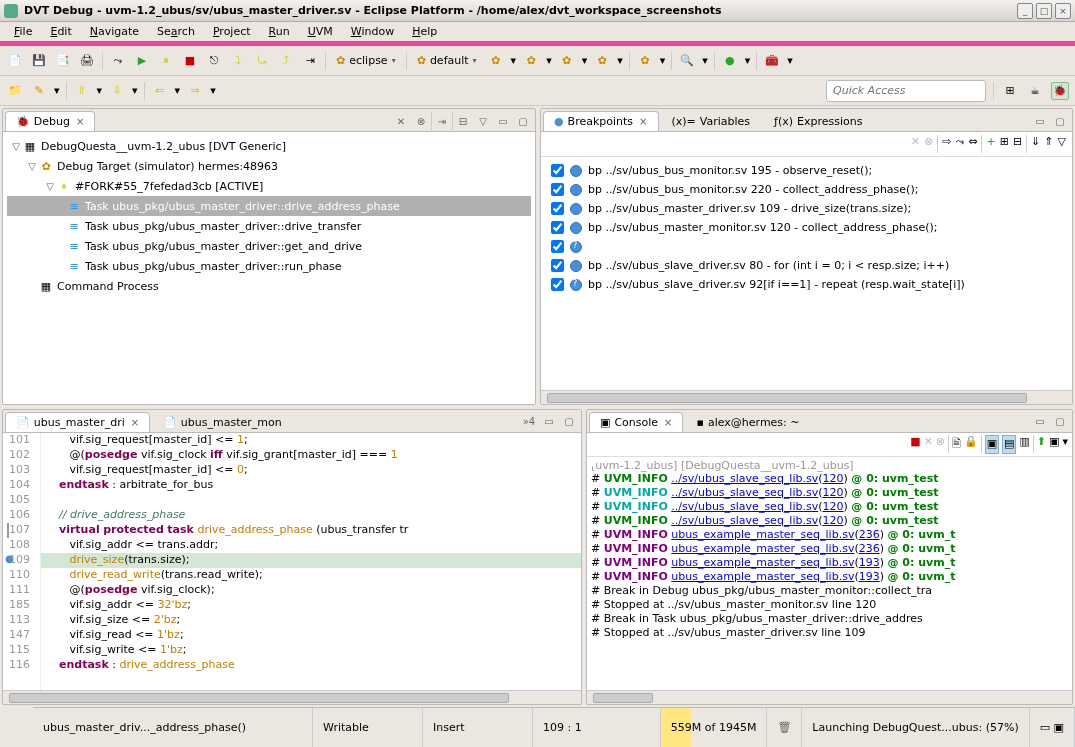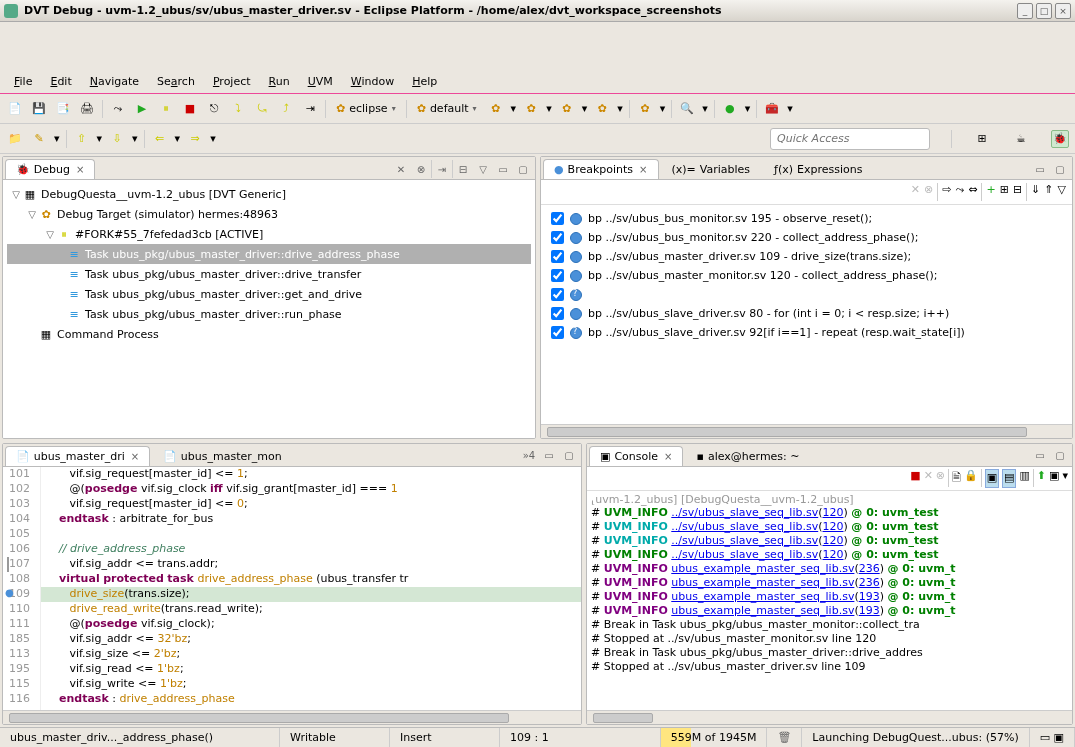--- a/index.html
+++ b/index.html
@@ -2,21 +2,21 @@
 <html><head>
 <meta charset="utf-8">
 <style>
 * { box-sizing: border-box; margin: 0; padding: 0; font-family: "DejaVu Sans", Arial, sans-serif; font-size: 11px; }
 body { background: #ebe7e0; width: 1075px; height: 747px; overflow: hidden; display: flex; flex-direction: column; }
 .titlebar { height: 22px; background: linear-gradient(#f4f2ee,#d8d4cc); display: flex; align-items: center; padding: 0 4px; border-bottom: 1px solid #aaa; }
 .titlebar .icon { width: 14px; height: 14px; background: #5a8; border-radius: 3px; margin-right: 6px; }
 .titlebar .title { font-weight: bold; flex: 1; }
 .win-buttons { display: flex; gap: 3px; }
 .win-buttons div { width: 16px; height: 16px; border: 1px solid #888; background: #eee; border-radius: 2px; display:flex;align-items:center;justify-content:center;font-size:9px;color:#555; }
-.menubar { height: 24px; background: #ebe7e0; display: flex; align-items: center; padding: 0 6px; border-bottom: 1px solid #ec4899; gap: 2px; margin-top: 48px; }
+.menubar { height: 24px; background: #ebe7e0; display: flex; align-items: center; padding: 0 6px; border-bottom: 5px solid #ec4899; gap: 2px; }
 .menubar span { padding: 3px 8px; }
 .menubar span u { text-decoration: underline; }
 .toolbar { height: 30px; background: #ebe7e0; display: flex; align-items: center; padding: 0 6px; gap: 6px; border-bottom: 1px solid #ccc; }
 .toolbar2 { height: 30px; background: #ebe7e0; display: flex; align-items: center; padding: 0 6px; gap: 6px; border-bottom: 1px solid #ccc; justify-content: space-between; }
 .tbtn { width: 18px; height: 18px; border-radius: 2px; display:inline-flex;align-items:center;justify-content:center; }
 .sep { width: 1px; height: 18px; background: #ccc; }
 .tdrop { display:flex;align-items:center;gap:4px;padding:0 4px; }
 .tdrop .dd { font-size:8px; color:#666; }
 .qa-input { width: 160px; height: 22px; border: 1px solid #bbb; border-radius: 3px; padding: 0 6px; font-style: italic; color: #999; background: #fff; }
 .main { flex: 1; display: flex; flex-direction: column; background: #ebe7e0; overflow: hidden; }
@@ -53,21 +53,21 @@
 .num { color: #c08000; }
 .console-body { flex:1; overflow:auto; font-family:"DejaVu Sans Mono",monospace; font-size:12px; padding:2px 4px;border-radius:25px; }
 .console-body .chdr { color:#999; }
 .console-body .cln { white-space:pre; height:14px; }
 .uvm { font-weight:bold; }
 .uvm.g { color:#008000; }
 .uvm.c { color:#00aaaa; }
 .uvm.p { color:#800080; }
 .link { color:#0000ee; text-decoration:underline; }
 .at0 { color:#008000; font-weight:bold;margin-top:8px; }
-.statusbar { height:20px; background:#ebe7e0; border-top:1px solid #bbb; display:flex; align-items:center; }
+.statusbar { height:40px; background:#ebe7e0; border-top:1px solid #bbb; display:flex; align-items:center;margin-left:33px; }
 .statusbar .cell { padding:0 10px; border-right:1px solid #ccc; height:100%; display:flex;align-items:center; }
 .statusbar .cell.grow { flex:1; }
 .trash { color:#666; }
 .hscroll { height:14px; background:#ebe7e0; border-top:1px solid #ccc; position:relative; }
 .hscroll .thumb { position:absolute; height:10px; top:2px; background:#ccc; border:1px solid #aaa; border-radius:2px; }
 .mini-tool { display:flex; gap:3px; padding:2px 4px; border-bottom:1px solid #ddd; justify-content:flex-end; }
 </style>
 </head>
 <body>
 
@@ -151,21 +151,21 @@
     <div class="tbtn" style="color:#cc0">⇧</div>
       <span class="dd">▾</span>
     <div class="tbtn" style="color:#cc0">⇩</div>
       <span class="dd">▾</span>
     <div class="sep"></div>
     <div class="tbtn" style="color:#cc0">⇐</div>
       <span class="dd">▾</span>
     <div class="tbtn" style="color:#cc0">⇒</div>
       <span class="dd">▾</span>
   </div>
-  <div style="display:flex;gap:21px;align-items:center">
+  <div style="display:flex;gap:7px;align-items:center">
     <input class="qa-input" placeholder="Quick Access" style="">
     <div class="sep"></div>
     <div class="tbtn">⊞</div>
     <div class="tbtn">☕</div>
     <div class="tbtn" style="background:#d0e8d0;border:1px solid #8b8;padding:1px">🐞</div>
   </div>
 </div>
 
 <div class="main">
   <div class="split-h" style="height:280px">
@@ -331,33 +331,33 @@
             <div class="ln">104</div>
             <div class="ln">105</div>
             <div class="ln">106</div>
             <div class="ln" style="border-left: 2px solid rgb(153, 153, 153);">107</div>
             <div class="ln">108</div>
             <div class="ln arrow bp">109</div>
             <div class="ln">110</div>
             <div class="ln">111</div>
             <div class="ln">185</div>
             <div class="ln">113</div>
-            <div class="ln">195</div>
+            <div class="ln">147</div>
             <div class="ln">115</div>
             <div class="ln">116</div>
           </div>
         <div class="code" id="code">
             <div class="cl">       vif.sig_request[master_id] &lt;= <span class="num">1</span>;</div>
             <div class="cl">       @(<span class="kw">posedge</span> vif.sig_clock <span class="kw">iff</span> vif.sig_grant[master_id] === <span class="num">1</span></div>
             <div class="cl">       vif.sig_request[master_id] &lt;= <span class="num">0</span>;</div>
             <div class="cl">    <span class="kw">endtask</span> : arbitrate_for_bus</div>
             <div class="cl"></div>
             <div class="cl"><span class="cm">    // drive_address_phase</span></div>
+            <div class="cl">    <span class="kw">virtual</span> <span class="kw">protected</span> <span class="kw">task</span> <span class="fn">drive_address_phase</span> (ubus_transfer tr</div>
             <div class="cl">       vif.sig_addr &lt;= trans.addr;</div>
-            <div class="cl">    <span class="kw">virtual</span> <span class="kw">protected</span> <span class="kw">task</span> <span class="fn">drive_address_phase</span> (ubus_transfer tr</div>
             <div class="cl hl">       <span class="fn">drive_size</span>(trans.size);</div>
             <div class="cl">       <span class="fn">drive_read_write</span>(trans.read_write);</div>
             <div class="cl">       @(<span class="kw">posedge</span> vif.sig_clock);</div>
             <div class="cl">       vif.sig_addr &lt;= <span class="num">32'bz</span>;</div>
             <div class="cl">       vif.sig_size &lt;= <span class="num">2'bz</span>;</div>
             <div class="cl">       vif.sig_read &lt;= <span class="num">1'bz</span>;</div>
             <div class="cl">       vif.sig_write &lt;= <span class="num">1'bz</span>;</div>
             <div class="cl">    <span class="kw">endtask</span> : <span class="fn">drive_address_phase</span></div>
           </div>
       </div>
@@ -401,21 +401,21 @@
         <div class="chdr">[uvm-1.2_ubus] [DebugQuesta__uvm-1.2_ubus]</div>
         <div id="console-lines">
             <div class="cln"># <span class="uvm g">UVM_INFO</span> <span class="link">../sv/ubus_slave_seq_lib.sv</span>(<span class="link">120</span>) <span class="at0">@ 0: uvm_test</span></div>
             <div class="cln"># <span class="uvm c">UVM_INFO</span> <span class="link">../sv/ubus_slave_seq_lib.sv</span>(<span class="link">120</span>) <span class="at0">@ 0: uvm_test</span></div>
             <div class="cln"># <span class="uvm c">UVM_INFO</span> <span class="link">../sv/ubus_slave_seq_lib.sv</span>(<span class="link">120</span>) <span class="at0">@ 0: uvm_test</span></div>
             <div class="cln"># <span class="uvm g">UVM_INFO</span> <span class="link">../sv/ubus_slave_seq_lib.sv</span>(<span class="link">120</span>) <span class="at0">@ 0: uvm_test</span></div>
             <div class="cln"># <span class="uvm p">UVM_INFO</span> <span class="link">ubus_example_master_seq_lib.sv</span>(<span class="link">236</span>) <span class="at0">@ 0: uvm_t</span></div>
             <div class="cln"># <span class="uvm p">UVM_INFO</span> <span class="link">ubus_example_master_seq_lib.sv</span>(<span class="link">236</span>) <span class="at0">@ 0: uvm_t</span></div>
             <div class="cln"># <span class="uvm p">UVM_INFO</span> <span class="link">ubus_example_master_seq_lib.sv</span>(<span class="link">193</span>) <span class="at0">@ 0: uvm_t</span></div>
             <div class="cln"># <span class="uvm p">UVM_INFO</span> <span class="link">ubus_example_master_seq_lib.sv</span>(<span class="link">193</span>) <span class="at0">@ 0: uvm_t</span></div>
-            <div class="cln"># Break in Task ubus_pkg/ubus_master_monitor::collect_tra</div>
+            <div class="cln"># Break in Debug ubus_pkg/ubus_master_monitor::collect_tra</div>
             <div class="cln"># Stopped at ../sv/ubus_master_monitor.sv line 120</div>
             <div class="cln"># Break in Task ubus_pkg/ubus_master_driver::drive_addres</div>
             <div class="cln"># Stopped at ../sv/ubus_master_driver.sv line 109</div>
           </div>
       </div>
       <div class="hscroll">
           <div class="thumb" style="left:6px;width:60px"></div>
         </div>
     </div>
   </div>

